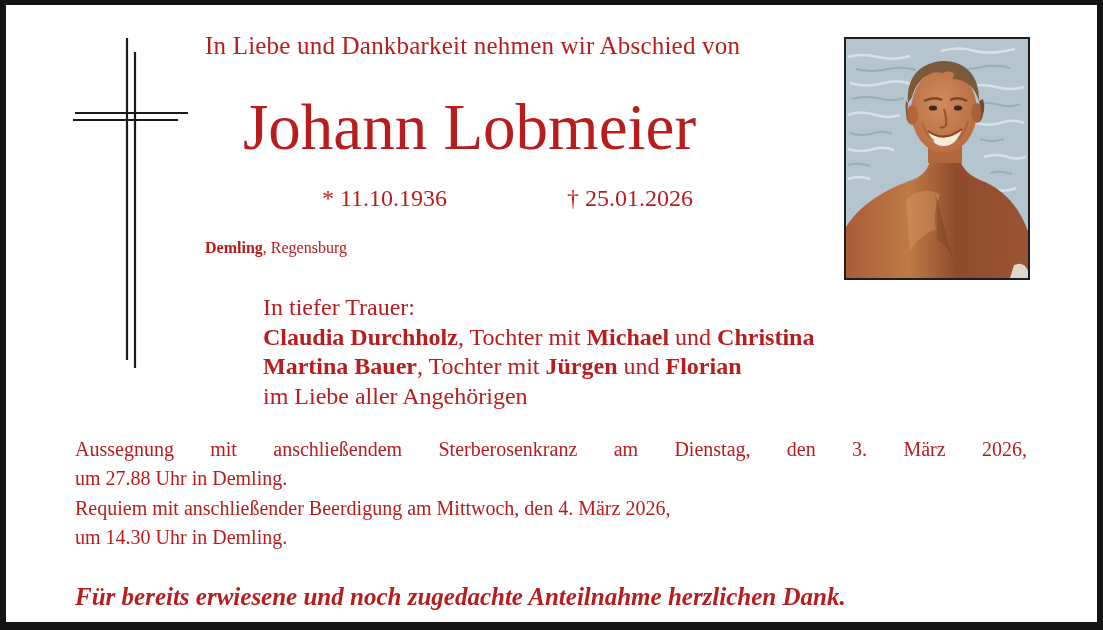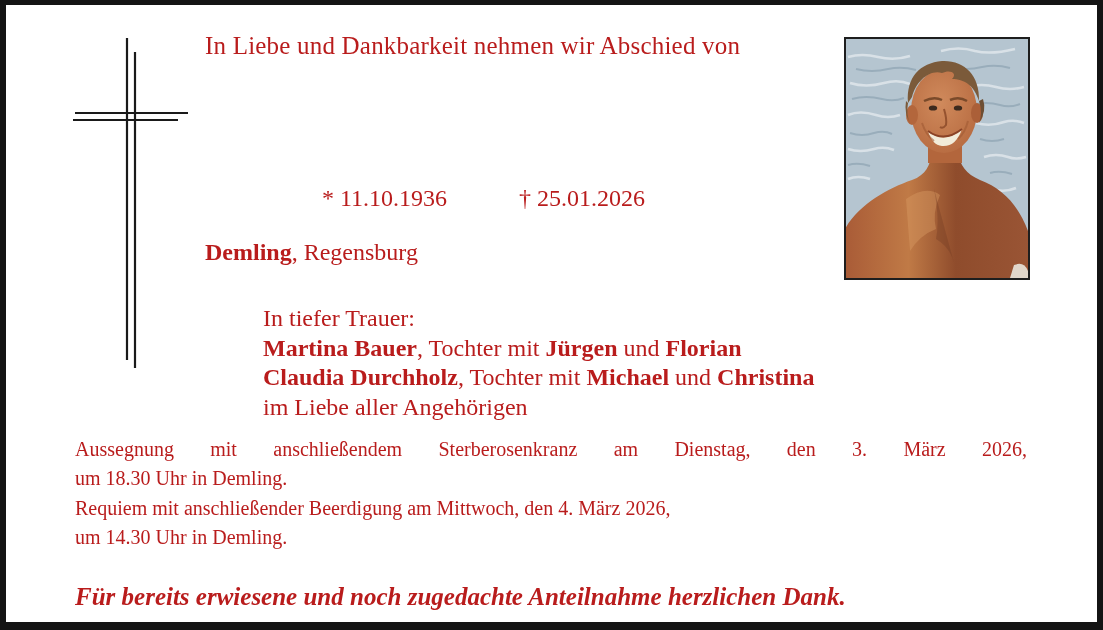--- a/index.html
+++ b/index.html
@@ -30,33 +30,33 @@
   .deceased-name {
     left: 237px; top: 88px;
     font-size: 65px;
     line-height: 1.05;
     white-space: nowrap;
   }
 
   .dates-row {
     left: 316px; top: 180px;
     display: flex;
-    gap: 72px;
+    gap: 120px;
     font-size: 24px;
     white-space: nowrap;
   }
 
   .city-line {
     left: 199px; top: 234px;
-    font-size: 24px;
+    font-size: 16px;
     white-space: nowrap;
   }
 
   .mourning-block {
-    left: 257px; top: 299px;
+    left: 257px; top: 288px;
     font-size: 24px;
     line-height: 29.5px;
     white-space: nowrap;
   }
 
   .announcement-block {
     left: 69px; top: 430px;
     width: 952px;
     font-size: 20px;
     line-height: 29.4px;
@@ -171,37 +171,38 @@
       <path d="M82,92 Q98,106 116,90 Q110,108 96,107 Q86,106 82,92 Z" fill="#f2ecd9"></path>
       <path d="M82,92 Q98,104 116,90" stroke="#8a4326" stroke-width="2" fill="none"></path>
 
       <path d="M76,84 q4,12 12,18" stroke="#a05a34" stroke-width="2" fill="none" opacity="0.6"></path>
       <path d="M122,82 q-3,12 -10,18" stroke="#a05a34" stroke-width="2" fill="none" opacity="0.6"></path>
     </svg>
   </div>
 
   <div class="abs intro-line">In Liebe und Dankbarkeit nehmen wir Abschied von</div>
 
+  <div class="abs deceased-name">Johann Lobmeier</div>
 
   <div class="abs dates-row">
     <span>* 11.10.1936</span>
     <span>† 25.01.2026</span>
   </div>
 
   <div class="abs city-line"><span class="b">Demling</span><span>, Regensburg</span></div>
 
   <div class="abs mourning-block">
     <div>In tiefer Trauer:</div>
+    <div><span class="b">Claudia Durchholz</span><span>, Tochter mit </span><span class="b">Michael</span><span> und </span><span class="b">Christina</span></div>
     <div><span class="b">Martina Bauer</span><span>, Tochter mit </span><span class="b">Jürgen</span><span> und </span><span class="b">Florian</span></div>
-    <div><span class="b">Claudia Durchholz</span><span>, Tochter mit </span><span class="b">Michael</span><span> und </span><span class="b">Christina</span></div>
     <div>im Liebe aller Angehörigen</div>
   </div>
 
   <div class="abs announcement-block">
     <div class="announcement-line justified">Aussegnung mit anschließendem Sterberosenkranz am Dienstag, den 3. März 2026,</div>
-    <div class="announcement-line">um 18.30 Uhr in Demling.</div>
+    <div class="announcement-line">um 27.88 Uhr in Demling.</div>
     <div class="announcement-line">Requiem mit anschließender Beerdigung am Mittwoch, den 4. März 2026,</div>
     <div class="announcement-line">um 14.30 Uhr in Demling.</div>
   </div>
 
   <div class="abs thanks-line">Für bereits erwiesene und noch zugedachte Anteilnahme herzlichen Dank.</div>
 
 </div>
 
 </body></html>

